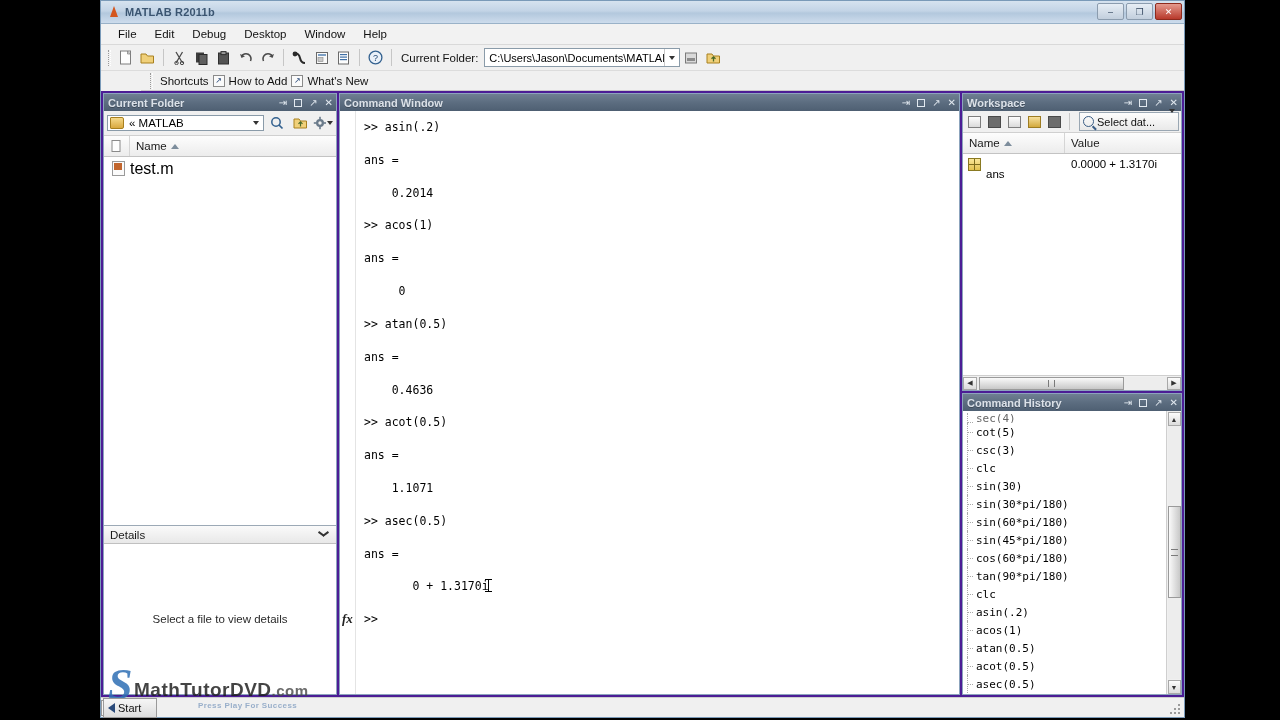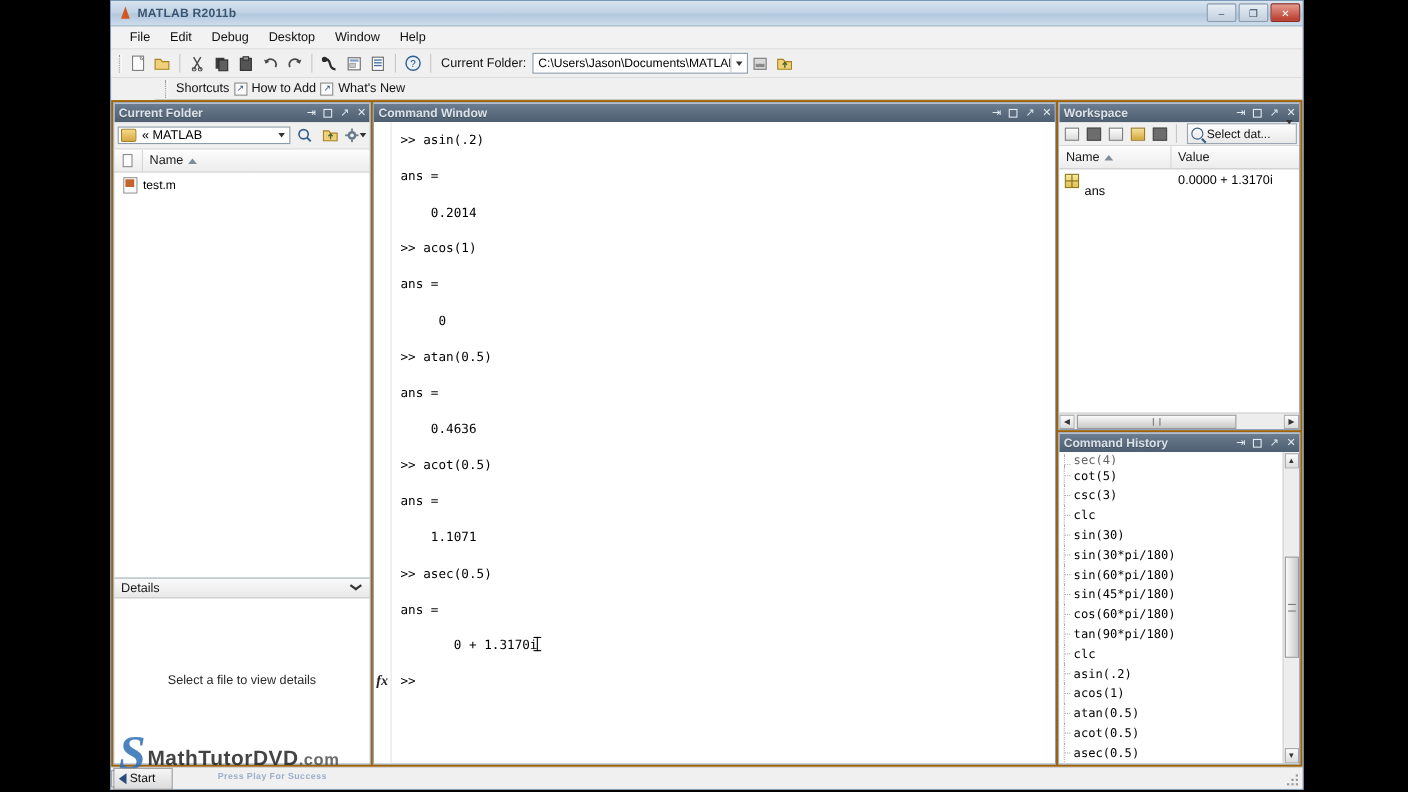--- a/index.html
+++ b/index.html
@@ -99,21 +99,21 @@
     background: #f0f0f0; border-bottom: 1px solid #c9c9c9;
     display: flex; align-items: center; padding-left: 6px; gap: 4px; margin-left: 40px;
   }
   .sc-text { font-size: 11.5px; color: #111; }
   .sc-ico {
     width: 12px; height: 12px; border: 1px solid #8a8a8a; background: #fafafa;
     display:flex;align-items:center;justify-content:center; font-size:8px; color:#2a4a7a;
   }
   
   .workarea {
-    flex: 1; position: relative; background: #a16207;
+    flex: 1; position: relative; background: #4c1d95;
     padding: 2px; display: flex; gap: 2px;
   }
   .col-left  { width: 234px; flex: 0 0 234px; display: flex; flex-direction: column; gap: 2px; }
   .col-mid   { flex: 1; display: flex; flex-direction: column; }
   .col-right { width: 220px; flex: 0 0 220px; display: flex; flex-direction: column; gap: 2px; }
 
   .panel {
     background: #fff; border: 1px solid #8ca4bd;
     display: flex; flex-direction: column; overflow: hidden;
   }
@@ -171,21 +171,21 @@
     height: 19px; display: flex; align-items: center; padding-left: 8px; gap: 5px;
   }
   .mfile-ico {
     width: 13px; height: 15px; flex: 0 0 13px; position: relative;
     background: #fbfbfb; border: 1px solid #9a9a9a;
   }
   .mfile-ico::after {
     content: ''; position: absolute; left: 1px; top: 1px; width: 8px; height: 7px;
     background: #c2662e;
   }
-  .file-name { font-size: 11px; color: #000; }
+  .file-name { font-size: 16px; color: #000; }
   .details-hdr {
     height: 19px; flex: 0 0 19px;
     background: linear-gradient(to bottom, #fafafa, #e8e8e8);
     border-top: 1px solid #9ca9b6; border-bottom: 1px solid #c0c0c0;
     display: flex; align-items: center; padding: 0 6px; position: relative;
   }
   .details-hdr .dtxt { font-size: 11.5px; color: #1a1a1a; }
   .chev-d {
     position: absolute; right: 8px; top: 5px;
     width: 9px; height: 5px;

